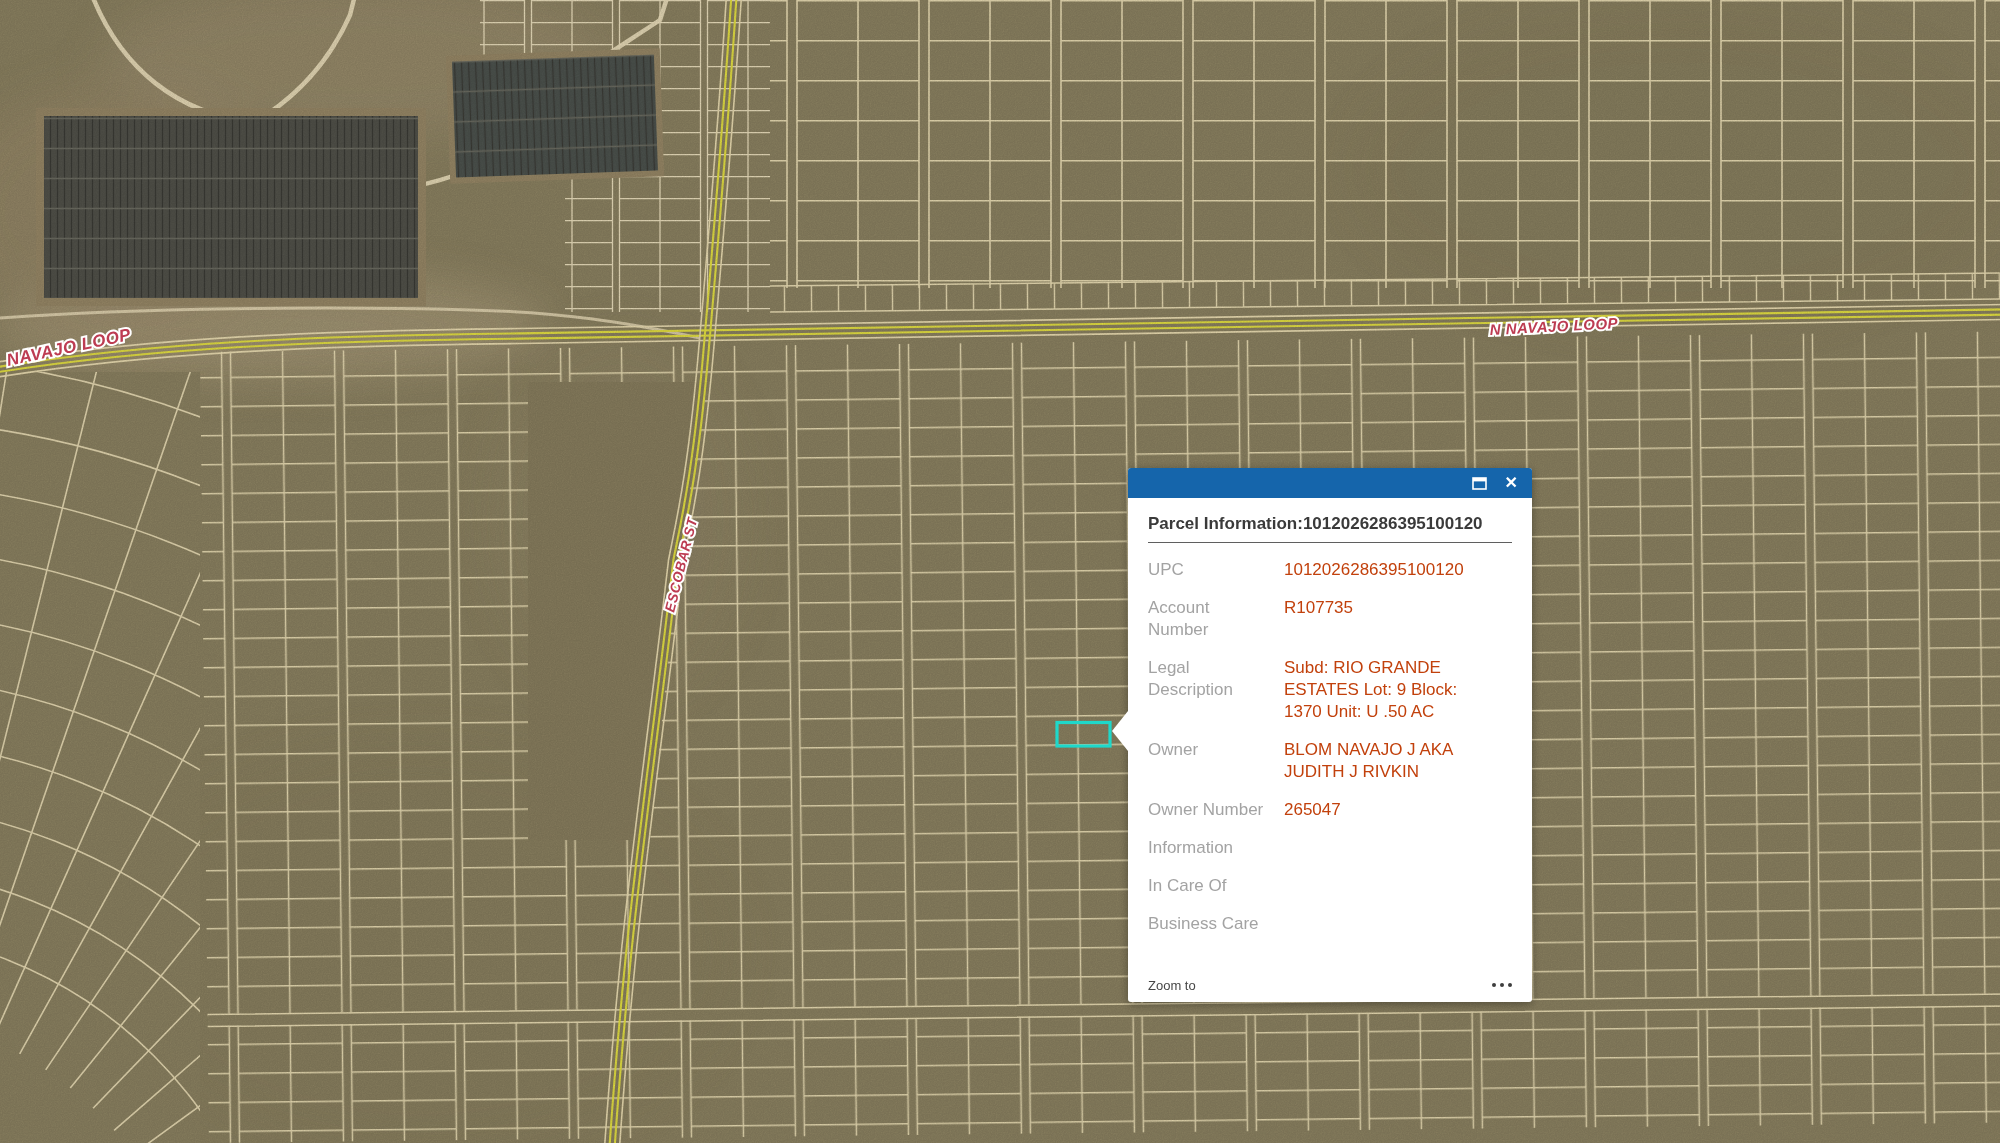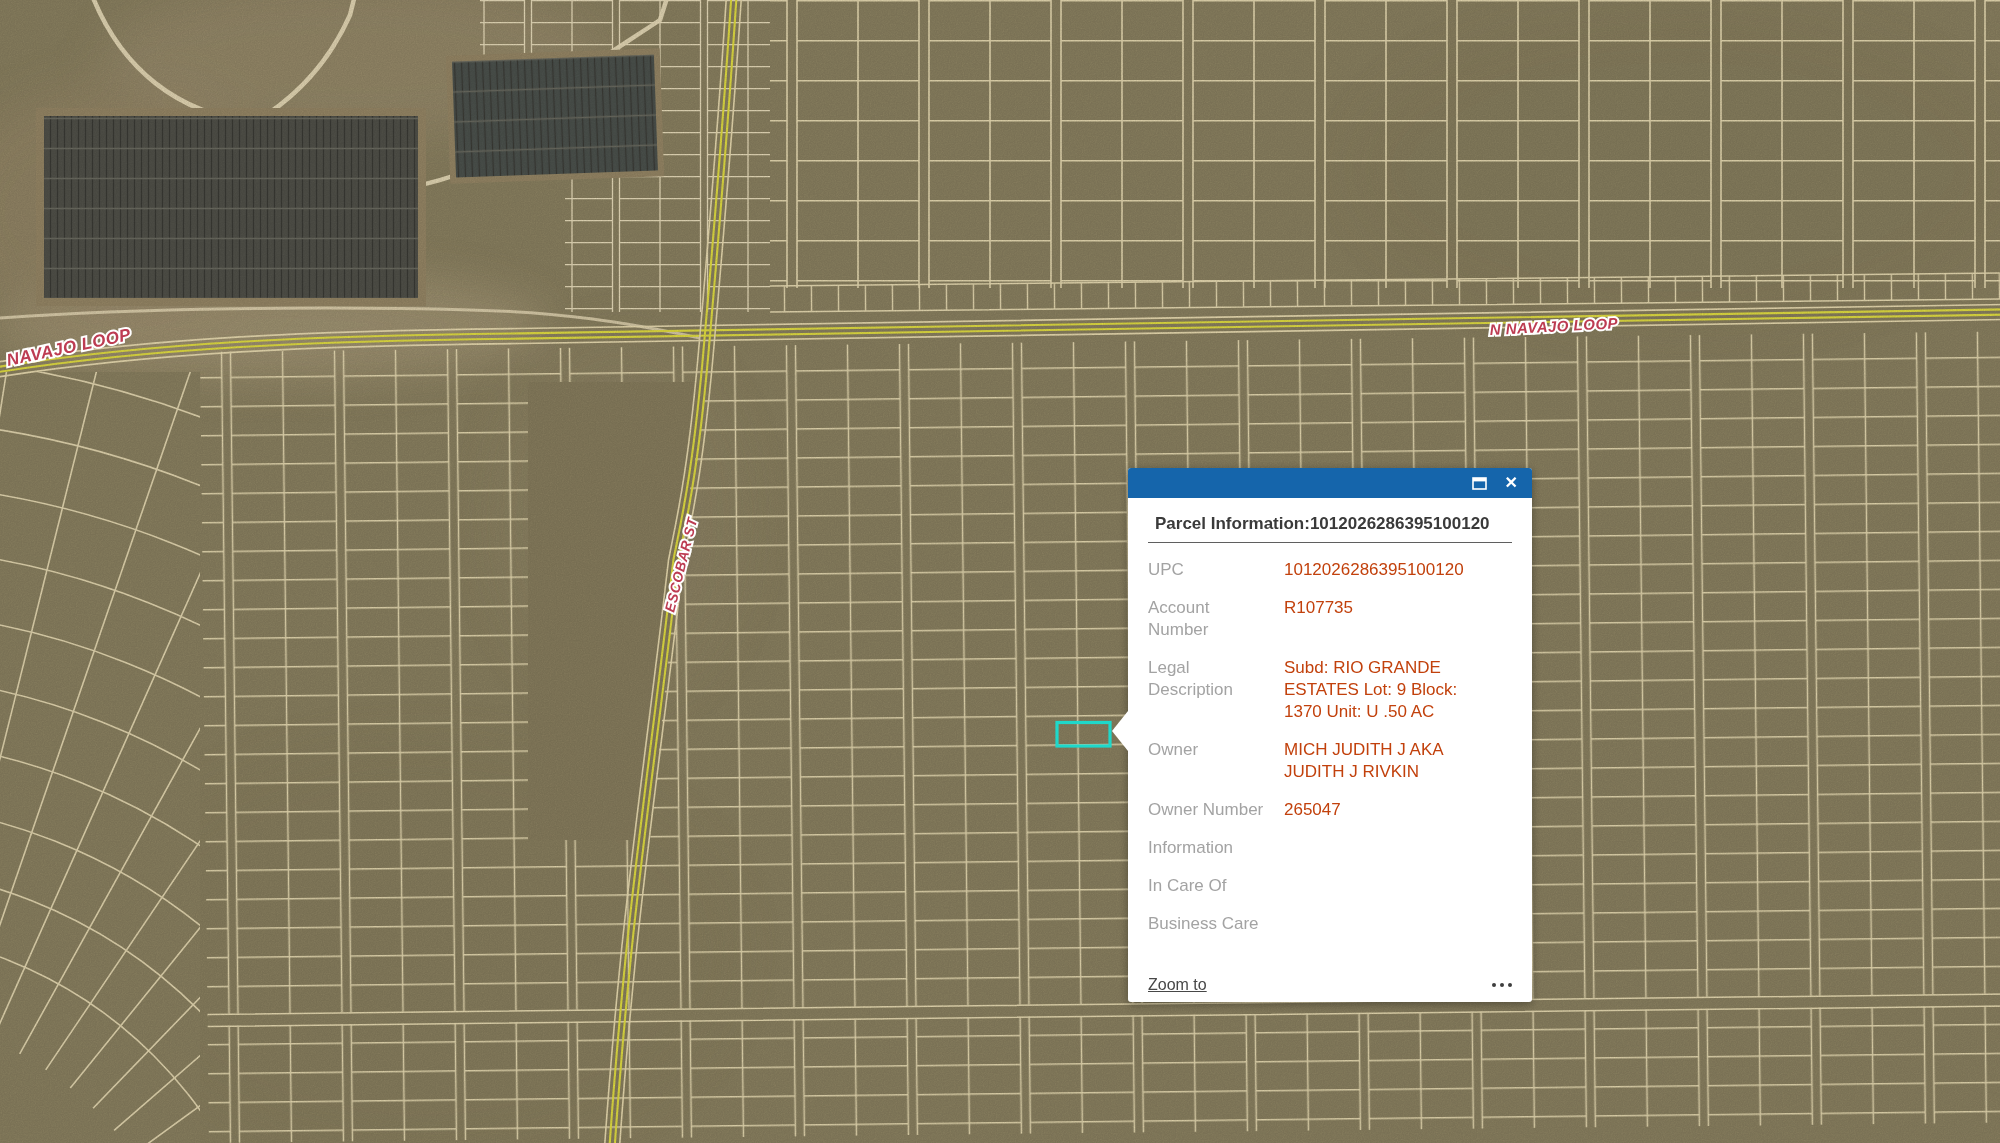--- a/index.html
+++ b/index.html
@@ -10,28 +10,28 @@
   .popup{position:absolute;left:1128px;top:468px;width:404px;height:534px;
     background:#fff;border-radius:3px;box-shadow:0 2px 10px rgba(0,0,0,.35);z-index:5;}
   .beak{position:absolute;left:-16px;top:243px;width:0;height:0;
     border-top:20px solid transparent;border-bottom:20px solid transparent;
     border-right:16px solid #fff;}
   .popup-header{height:30px;background:#1565ab;border-radius:3px 3px 0 0;
     display:flex;justify-content:flex-end;align-items:center;gap:18px;padding-right:14px;}
   .hd-btn{display:flex;align-items:center;justify-content:center;cursor:pointer;line-height:1;}
   .close-x{color:#fff;font-size:16px;font-weight:bold;}
   .popup-body{padding:12px 20px 0 20px;height:474px;overflow:hidden;}
-  .popup-title{font-size:17px;font-weight:bold;color:#3a3a3a;line-height:24px;margin:2px 0 6px 7px;}
+  .popup-title{font-size:17px;font-weight:bold;color:#3a3a3a;line-height:24px;margin:2px 0 6px 0;}
   .title-sep{border:none;border-top:1px solid #5f5f5f;margin:0 0 14px 0;}
   .row{display:flex;margin-bottom:10px;font-size:17px;line-height:22px;margin-top:16px;}
   .lab{width:136px;flex:none;color:#a3a3a3;white-space:pre-line;}
   .val{flex:1;color:#c2410c;white-space:pre-line;}
   .popup-footer{position:absolute;left:0;right:0;bottom:4px;height:26px;
     display:flex;align-items:center;justify-content:space-between;padding:0 16px 0 20px;}
-  .zoom-to{font-size:16px;color:#474747;text-decoration:underline;cursor:pointer;}
+  .zoom-to{font-size:13px;color:#474747;cursor:pointer;}
   .dots{display:flex;gap:4px;align-items:center;cursor:pointer;padding:4px;}
   .dots i{width:4px;height:4px;border-radius:50%;background:#3e3e3e;}
 </style>
 </head>
 <body>
 
 <div class="stage">
 
   <svg class="map" width="2000" height="1143" viewBox="0 0 2000 1143" xmlns="http://www.w3.org/2000/svg">
     <defs>
@@ -192,21 +192,21 @@
       </div>
       <div class="row">
         <div class="lab">Legal
 Description</div>
         <div class="val">Subd: RIO GRANDE
 ESTATES Lot: 9 Block:
 1370 Unit: U .50 AC</div>
       </div>
       <div class="row">
         <div class="lab">Owner</div>
-        <div class="val">MICH JUDITH J AKA
+        <div class="val">BLOM NAVAJO J AKA
 JUDITH J RIVKIN</div>
       </div>
       <div class="row">
         <div class="lab">Owner Number</div>
         <div class="val">265047</div>
       </div>
       <div class="row">
         <div class="lab">Information</div>
       </div>
       <div class="row">

